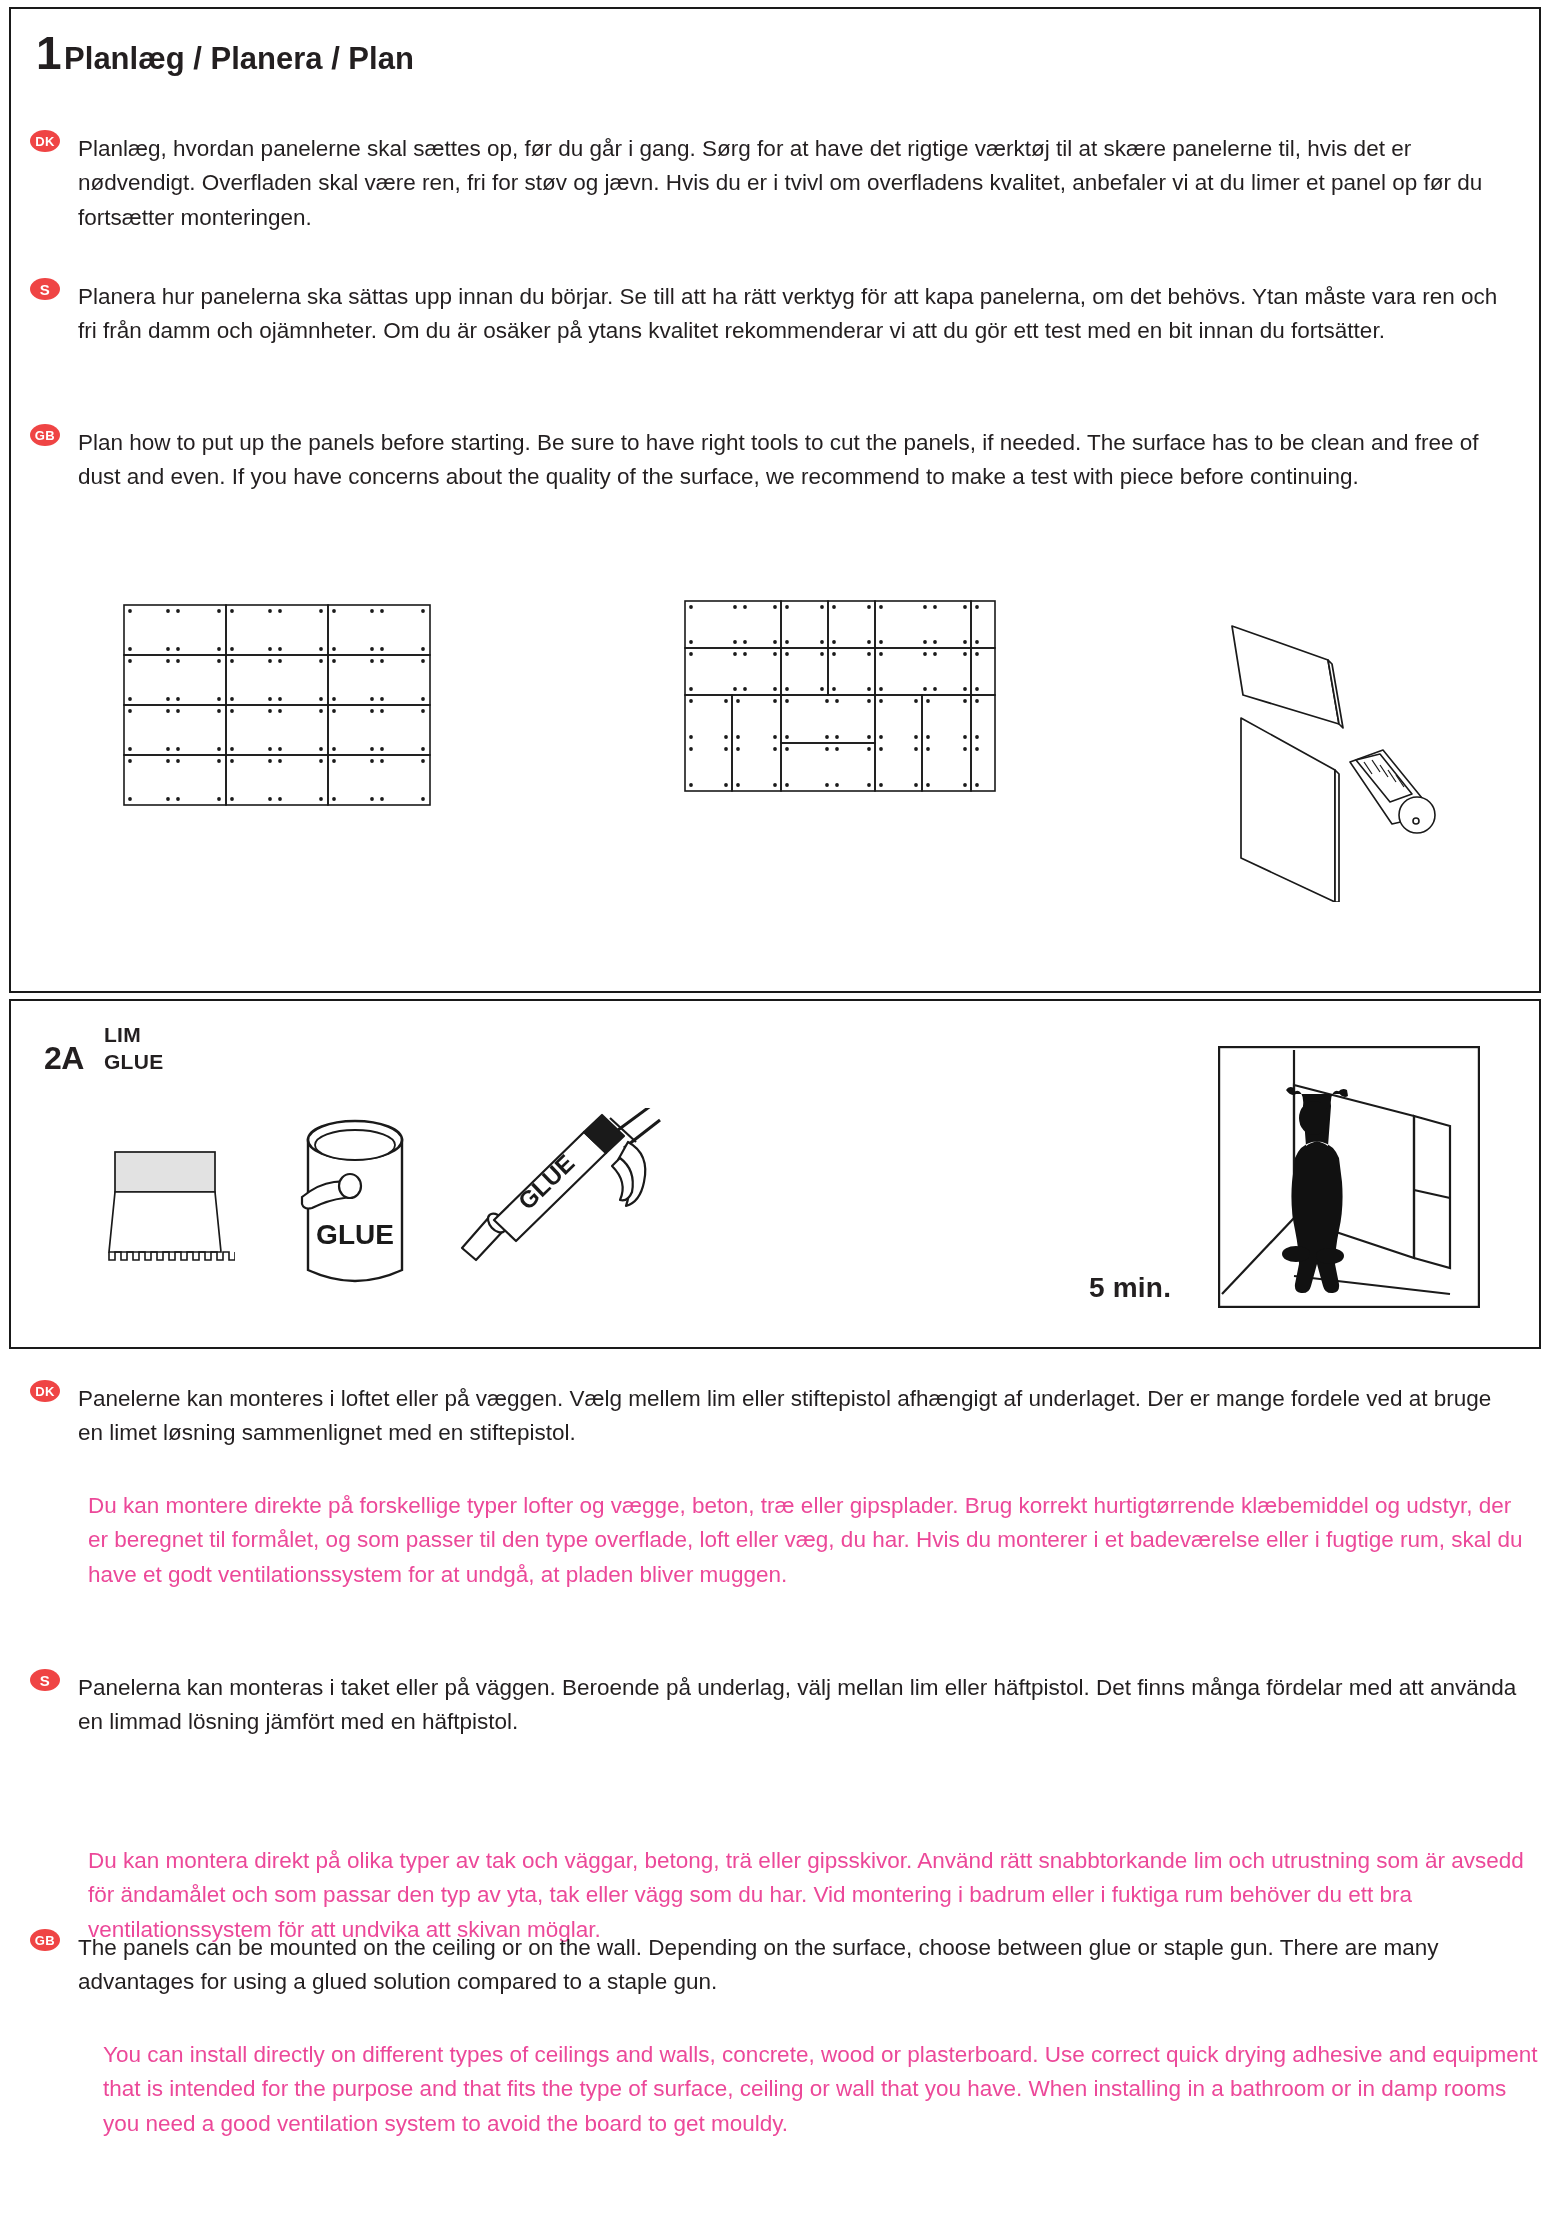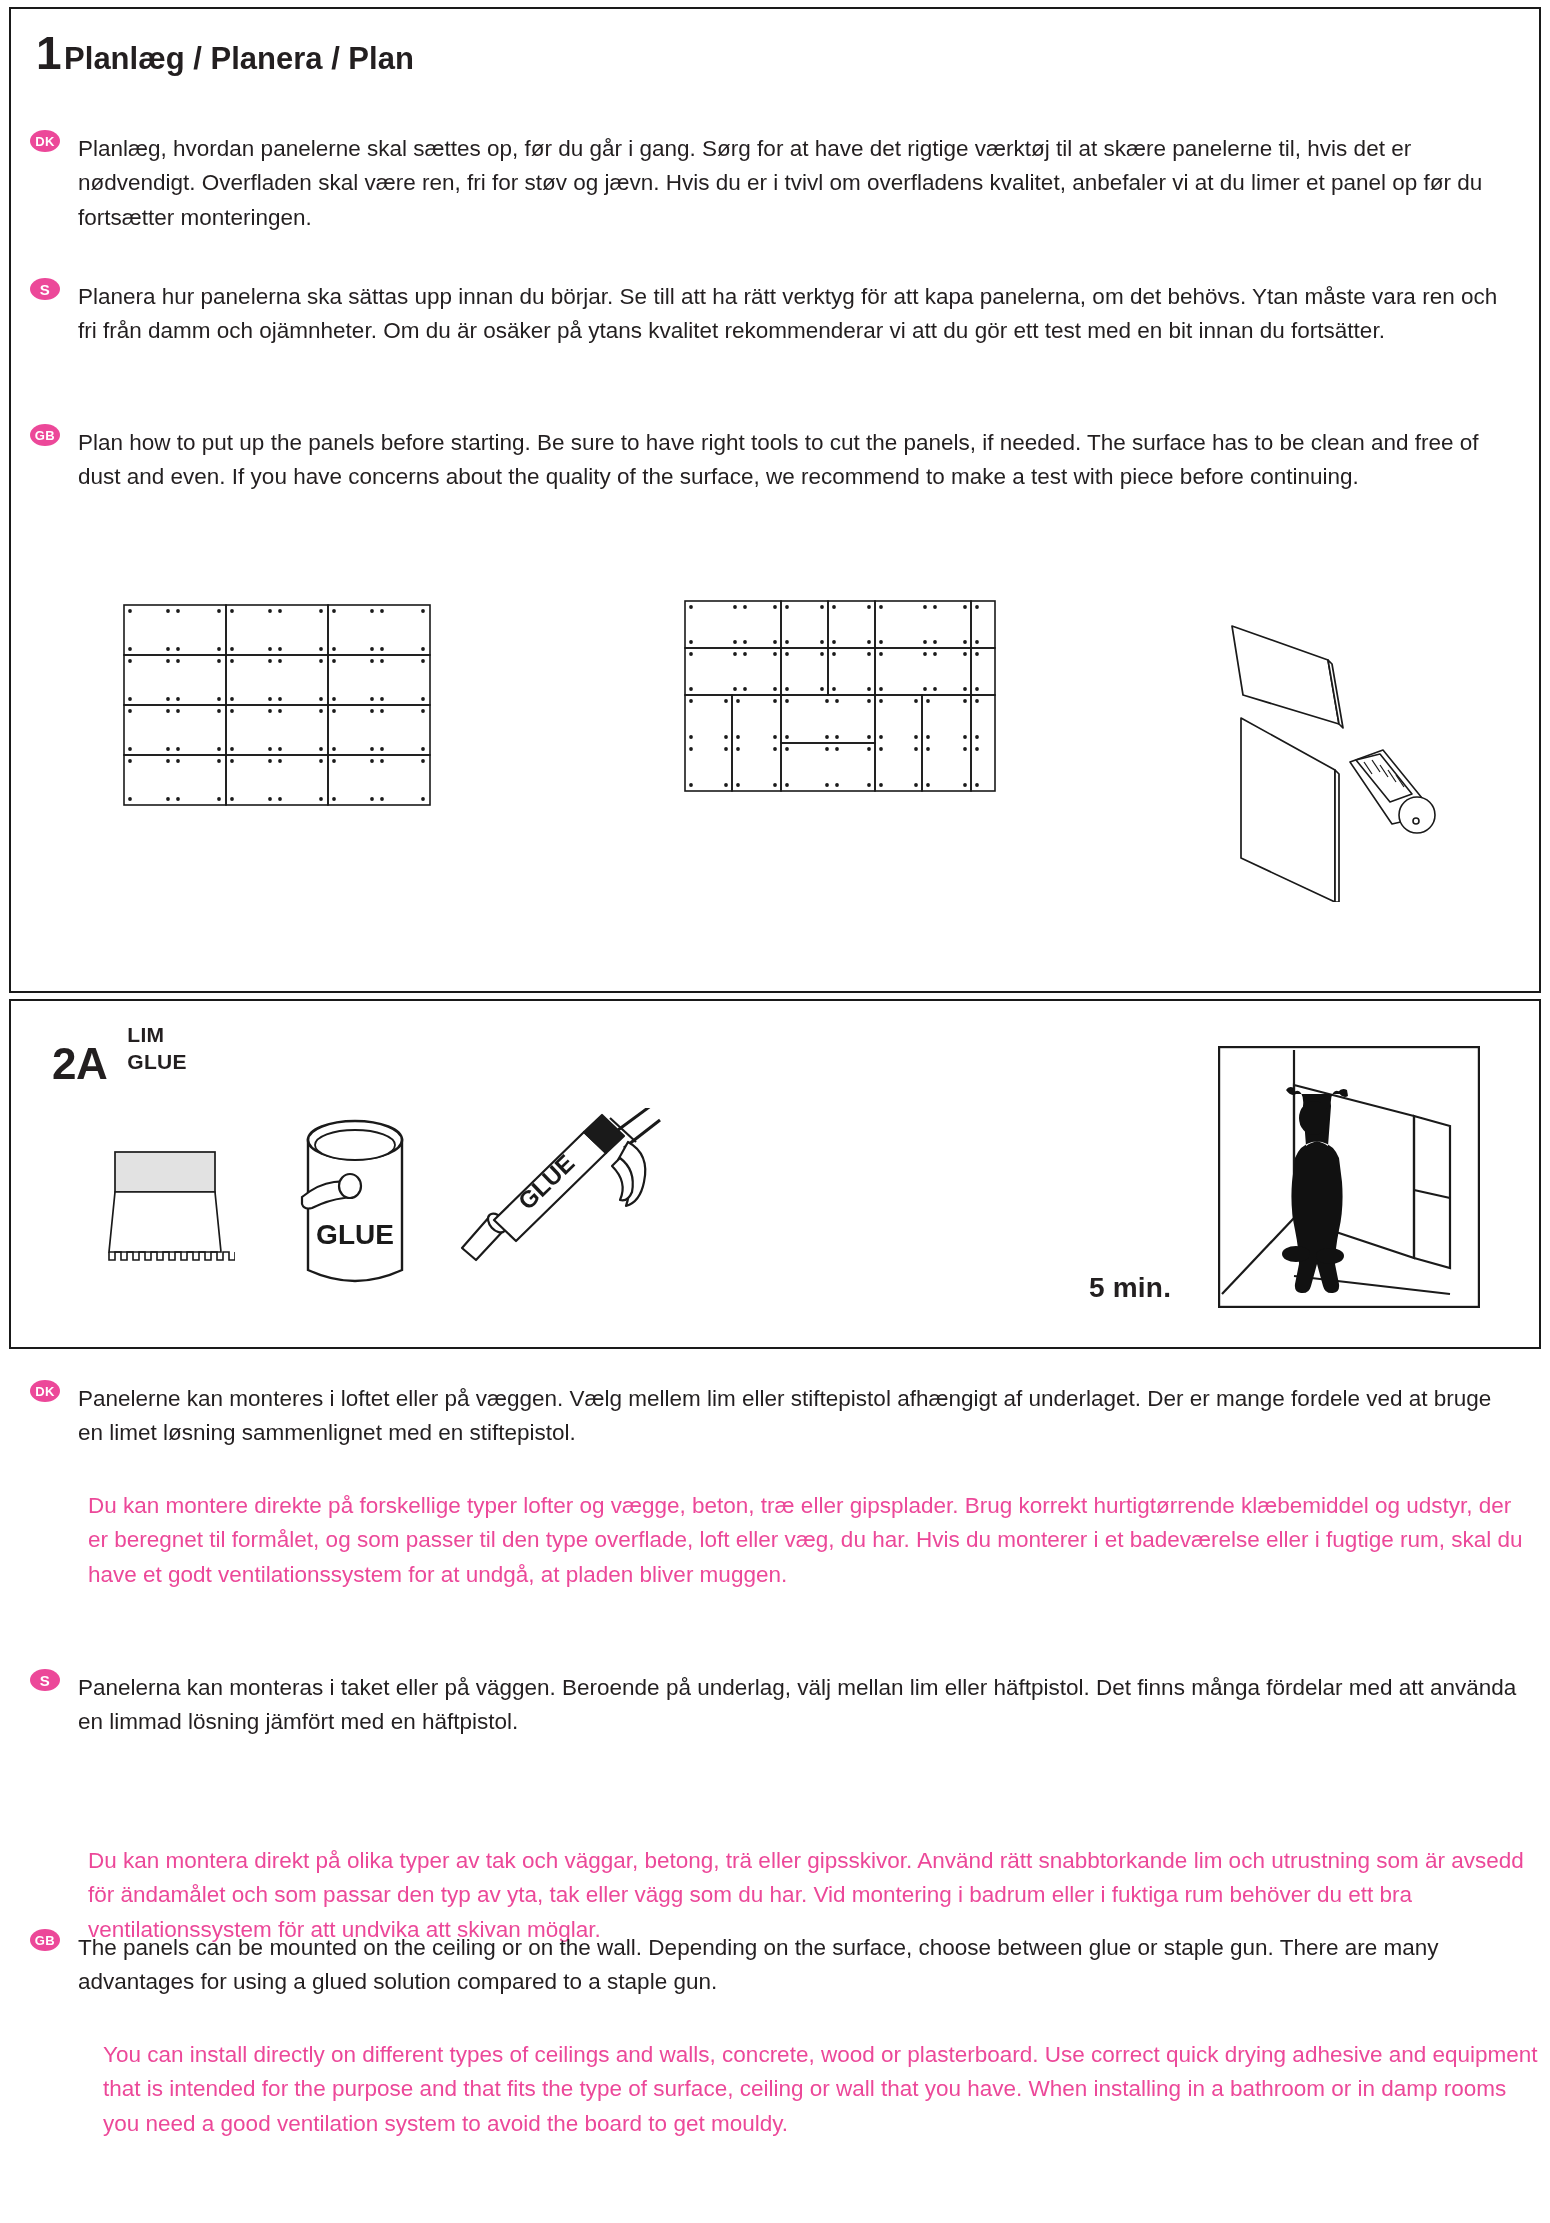--- a/index.html
+++ b/index.html
@@ -59,21 +59,21 @@
     font-size: 31px;
     font-weight: bold;
     color: #231f20;
     margin-left: 3px;
     line-height: 1;
   }
 
   #step1-head { left: 36px; top: 30px; }
 
   #step2a-head { left: 44px; top: 1022px; align-items: flex-start; }
-  #step2a-head .step-num { font-size: 44px; margin-top: 20px; margin-left: 8px; }
+  #step2a-head .step-num { font-size: 32px; margin-top: 20px; }
   #step2a-head .kw {
     margin-left: 20px;
     display: flex;
     flex-direction: column;
     line-height: 1.28;
   }
   #step2a-head .kw span {
     font-size: 21px;
     font-weight: bold;
     color: #231f20;
@@ -84,21 +84,21 @@
   .lang-block {
     position: absolute;
     display: flex;
     align-items: flex-start;
   }
   .badge {
     flex: 0 0 auto;
     width: 30px;
     height: 22px;
     border-radius: 50%;
-    background: #ec4899;
+    background: #ef4444;
     color: #ffffff;
     font-size: 13px;
     font-weight: bold;
     letter-spacing: 0.4px;
     display: flex;
     align-items: center;
     justify-content: center;
     margin-top: 6px;
     margin-right: 10px;
   }

